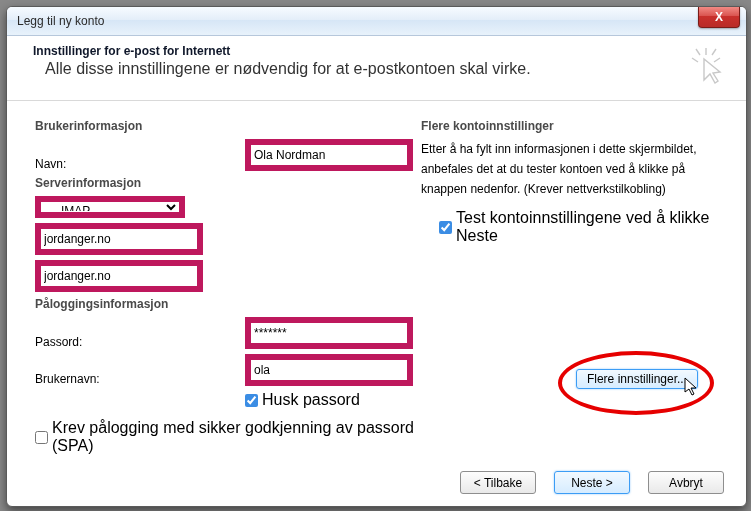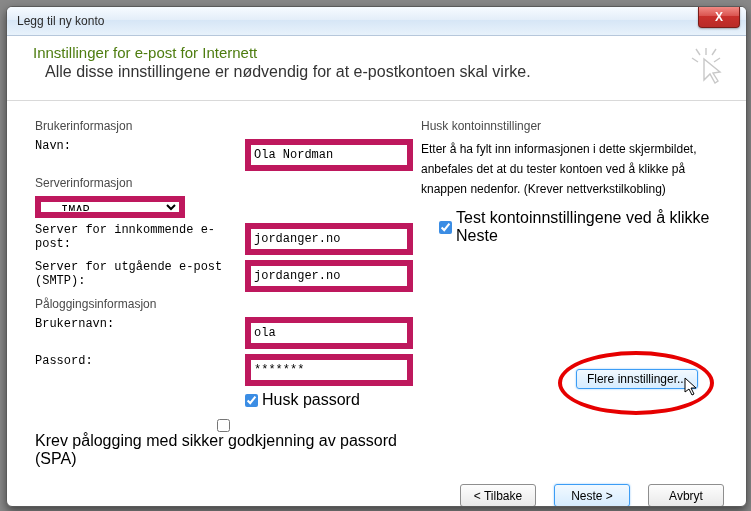--- a/index.html
+++ b/index.html
@@ -54,23 +54,23 @@
     box-shadow: 0 1px 2px rgba(0,0,0,0.3);
   }
   .header-panel {
     padding: 8px 18px 10px 26px;
     position: relative;
     border-bottom: 1px solid #d9d9d9;
     background: #fff;
     min-height: 46px;
   }
   .header-title {
-    font-weight: normal;
-    color: #4d7c0f;
-    font-size: 15px;
+    font-weight: bold;
+    color: #0f172a;
+    font-size: 12px;
   }
   .header-sub {
     margin-top: 2px;
     margin-left: 12px;
     color: #333;
     font-size: 16px;
   }
   .wizard-icon {
     position: absolute;
     right: 20px;
@@ -84,30 +84,29 @@
   }
   .col-left {
     width: 380px;
   }
   .col-right {
     flex: 1;
     padding-left: 6px;
     position: relative;
   }
   .section-heading {
-    font-weight: normal;
+    font-weight: bold;
     color: #4a4a4a;
     margin-top: 4px;
     margin-bottom: 6px;
   }
   .form-row {
     display: flex;
-    align-items: flex-start;
+    align-items: flex-end;
     margin-bottom: 5px;
-    font-family: Liberation Mono, monospace;
   }
   .form-label {
     width: 210px;
     font-size: 12px;
     color: #000;
   }
   .txt-input {
     width: 150px;
     height: 18px;
     border: 6px solid #be185d;
@@ -231,56 +230,54 @@
 
       <div class="section-heading">Serverinformasjon</div>
 
       <div class="form-row">
         <select class="txt-input">
           <option>IMAP</option>
         </select>
       </div>
 
       <div class="form-row">
-        <div class="form-label">Server for innkommende e-post:</div>
         <input class="txt-input" value="jordanger.no" style="">
       </div>
 
       <div class="form-row">
-        <div class="form-label">Server for utgående e-post (SMTP):</div>
         <input class="txt-input" value="jordanger.no" style="">
       </div>
 
       <div class="section-heading">Påloggingsinformasjon</div>
+
+      <div class="form-row">
+        <div class="form-label">Passord:</div>
+        <input class="txt-input" type="text" value="*******" style="">
+      </div>
 
       <div class="form-row">
         <div class="form-label">Brukernavn:</div>
         <input class="txt-input" value="ola" style="">
-      </div>
-
-      <div class="form-row">
-        <div class="form-label">Passord:</div>
-        <input class="txt-input" type="text" value="*******" style="">
       </div>
 
       <div class="checkbox-row" style="margin-left:210px;">
         <input type="checkbox" checked="" style="">
         <label>Husk passord</label>
       </div>
 
-      <div class="checkbox-row" style="margin-top:10px;flex-direction:column;">
+      <div class="checkbox-row" style="margin-top:10px;">
         <input type="checkbox" style="">
         <label>Krev pålogging med sikker godkjenning av passord (SPA)</label>
       </div>
 
     </div>
 
     <div class="col-right">
 
-      <div class="section-heading">Husk kontoinnstillinger</div>
+      <div class="section-heading">Flere kontoinnstillinger</div>
 
       <div class="right-desc">Etter å ha fylt inn informasjonen i dette skjermbildet, anbefales det at du tester kontoen ved å klikke på knappen nedenfor. (Krever nettverkstilkobling)</div>
 
 
       <div class="checkbox-row" style="margin-left:18px;">
         <input type="checkbox" checked="" style="">
         <label>Test kontoinnstillingene ved å klikke Neste</label>
       </div>
 
       <div class="more-settings-container">

